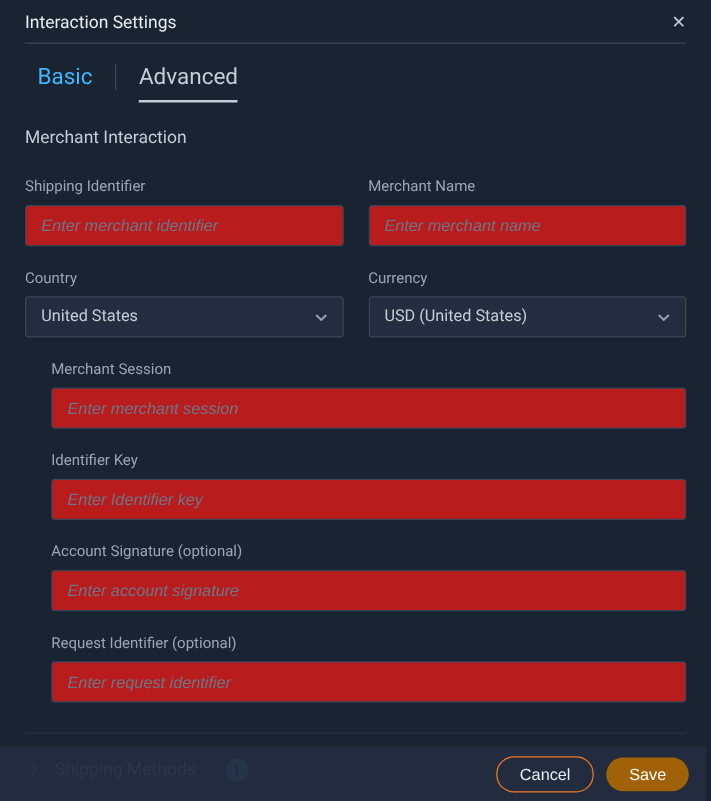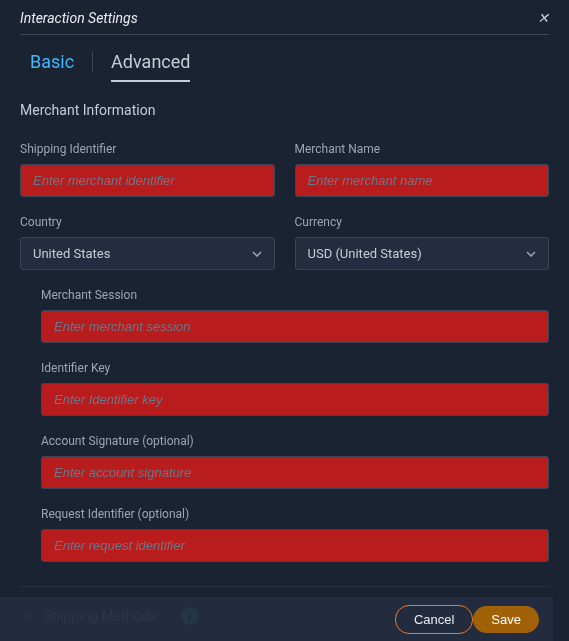--- a/index.html
+++ b/index.html
@@ -14,21 +14,20 @@
       font-family: -apple-system, BlinkMacSystemFont, "Segoe UI", Roboto, sans-serif;
       color: #c5cdd8;
       overflow: hidden;
       position: relative;
     }
     .header {
       display: flex;
       justify-content: space-between;
       align-items: center;
       padding: 10px 20px 8px 20px;
-      font-style: italic;
     }
     .header-title {
       font-size: 14px;
       color: #e8ecf0;
     }
     .close-icon {
       cursor: pointer;
       color: #c5cdd8;
       font-size: 14px;
       line-height: 1;
@@ -177,26 +176,27 @@
     .info-line {
       width: 3px;
       height: 6px;
       background: #1a2332;
       margin-top: 1px;
     }
     .footer {
       position: absolute;
       bottom: 0;
       left: 0;
-      right: 16px;
+      right: 4px;
       height: 44px;
       background: rgba(35, 45, 63, 0.95);
       display: flex;
       justify-content: flex-end;
       align-items: center;
+      gap: 10px;
       padding: 0 14px;
     }
     .btn {
       padding: 6px 18px;
       border-radius: 14px;
       font-size: 13px;
       cursor: pointer;
       border: none;
       outline: none;
     }
@@ -233,21 +233,21 @@
     <span>Basic</span>
   </div>
   <div class="tab-separator"></div>
   <div class="tab">
     <span>Advanced</span>
     <div class="tab-underline"></div>
   </div>
 </div>
 
 <div class="content">
-  <div class="section-title">Merchant Information</div>
+  <div class="section-title">Merchant Interaction</div>
 
   <div class="form-row">
     <div class="form-group">
       <label class="form-label">Shipping Identifier</label>
       <input class="form-input" placeholder="Enter merchant identifier" style="">
     </div>
     <div class="form-group">
       <label class="form-label">Merchant Name</label>
       <input class="form-input" placeholder="Enter merchant name" style="">
     </div>

